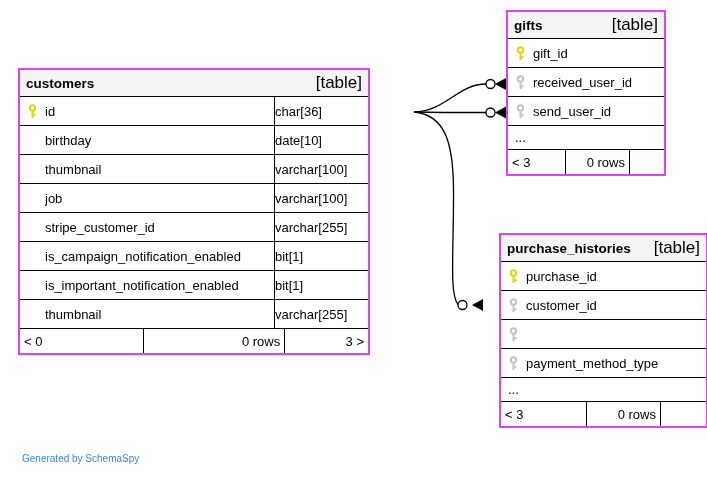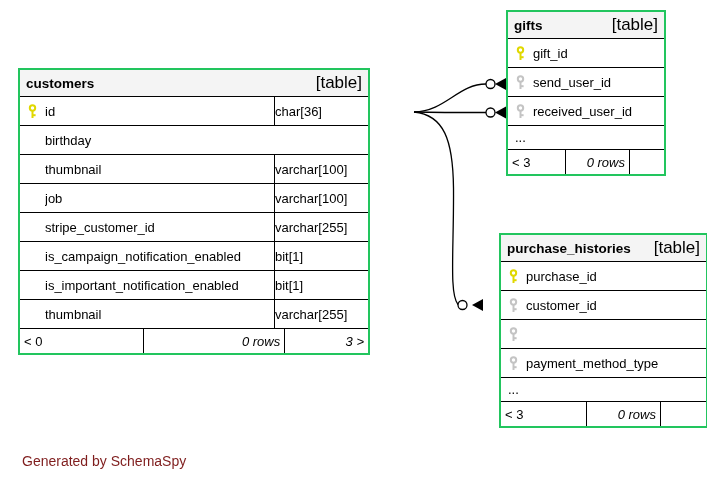--- a/index.html
+++ b/index.html
@@ -8,21 +8,21 @@
     width:707px;height:483px;
     background:#ffffff;
     font-family:"Liberation Sans","DejaVu Sans",sans-serif;
     color:#000;
     overflow:hidden;
   }
   .edge-layer{position:absolute;left:0;top:0;width:707px;height:483px;}
   .db-table{
     position:absolute;
     background:#fff;
-    border:2px solid #22c55e;
+    border:2px solid #d946ef;
     box-sizing:border-box;
     font-size:13px;
   }
   .db-table .thead{
     display:flex;justify-content:space-between;align-items:center;
     background:#f4f4f4;
     border-bottom:1px solid #000;
     height:27px;
     padding:0 6px;
     box-sizing:border-box;
@@ -60,21 +60,21 @@
   .db-table .tfoot{
     display:flex;align-items:stretch;
     height:24px;
   }
   .db-table .tfoot .fcell{
     display:flex;align-items:center;
     box-sizing:border-box;
     padding:0 4px;
   }
   .db-table .tfoot .fcell.left{justify-content:flex-start;}
-  .db-table .tfoot .fcell.right{justify-content:flex-end;font-style:italic;}
+  .db-table .tfoot .fcell.right{justify-content:flex-end;}
   .db-table .tfoot .fdiv{border-left:1px solid #000;}
   .key-icon{display:inline-block;}
   .key-icon.primary{color:#e0d800;}
   .key-icon.foreign{color:#c4c4c4;}
 
   #customers{left:18px;top:68px;width:352px;}
   #customers .tfoot .fcell:nth-child(1){width:139px;}
   #customers .tfoot .fcell:nth-child(2){width:159px;}
   #customers .tfoot .fcell:nth-child(3){width:94px;}
 
@@ -83,21 +83,21 @@
   #gifts .tfoot .fcell:nth-child(2){width:64px;}
   #gifts .tfoot .fcell:nth-child(3){flex:1;}
 
   #purchase_histories{left:499px;top:233px;width:209px;}
   #purchase_histories .tfoot .fcell:nth-child(1){width:85px;}
   #purchase_histories .tfoot .fcell:nth-child(2){width:74px;}
   #purchase_histories .tfoot .fcell:nth-child(3){flex:1;}
 
   .generated-note{
     position:absolute;left:22px;top:453px;
-    font-size:14px;color:#7f1d1d;
+    font-size:10px;color:#3b82f6;
   }
 </style>
 </head>
 <body>
 
 <svg class="edge-layer" viewBox="0 0 707 483" xmlns="http://www.w3.org/2000/svg">
   <g stroke="#000" stroke-width="1.3" fill="none">
 
     <path d="M 414 112 C 446 111, 458 84, 486 84"></path>
     <circle cx="490.5" cy="84" r="4.5" fill="#fff"></circle>
@@ -127,20 +127,21 @@
           <line x1="5.5" y1="6.7" x2="5.5" y2="14" stroke="currentColor" stroke-width="2"></line>
           <line x1="5.5" y1="11.2" x2="8.6" y2="11.2" stroke="currentColor" stroke-width="2"></line>
         </svg>
       </span>
     <span class="namecell">id</span>
     <span class="typecell">char[36]</span>
   </div>
   <div class="trow">
     <span class="keycell"></span>
     <span class="namecell">birthday</span>
+    <span class="typecell">date[10]</span>
   </div>
   <div class="trow">
     <span class="keycell"></span>
     <span class="namecell">thumbnail</span>
     <span class="typecell">varchar[100]</span>
   </div>
   <div class="trow">
     <span class="keycell"></span>
     <span class="namecell">job</span>
     <span class="typecell">varchar[100]</span>
@@ -188,31 +189,31 @@
     <span class="namecell">gift_id</span>
   </div>
   <div class="trow">
     <span class="keycell">
         <svg class="key-icon foreign" width="11" height="15" viewBox="0 0 11 15">
           <circle cx="5.5" cy="4" r="2.7" fill="none" stroke="currentColor" stroke-width="2"></circle>
           <line x1="5.5" y1="6.7" x2="5.5" y2="14" stroke="currentColor" stroke-width="2"></line>
           <line x1="5.5" y1="11.2" x2="8.6" y2="11.2" stroke="currentColor" stroke-width="2"></line>
         </svg>
       </span>
+    <span class="namecell">received_user_id</span>
+  </div>
+  <div class="trow">
+    <span class="keycell">
+        <svg class="key-icon foreign" width="11" height="15" viewBox="0 0 11 15">
+          <circle cx="5.5" cy="4" r="2.7" fill="none" stroke="currentColor" stroke-width="2"></circle>
+          <line x1="5.5" y1="6.7" x2="5.5" y2="14" stroke="currentColor" stroke-width="2"></line>
+          <line x1="5.5" y1="11.2" x2="8.6" y2="11.2" stroke="currentColor" stroke-width="2"></line>
+        </svg>
+      </span>
     <span class="namecell">send_user_id</span>
-  </div>
-  <div class="trow">
-    <span class="keycell">
-        <svg class="key-icon foreign" width="11" height="15" viewBox="0 0 11 15">
-          <circle cx="5.5" cy="4" r="2.7" fill="none" stroke="currentColor" stroke-width="2"></circle>
-          <line x1="5.5" y1="6.7" x2="5.5" y2="14" stroke="currentColor" stroke-width="2"></line>
-          <line x1="5.5" y1="11.2" x2="8.6" y2="11.2" stroke="currentColor" stroke-width="2"></line>
-        </svg>
-      </span>
-    <span class="namecell">received_user_id</span>
   </div>
   <div class="ellipsisrow">...</div>
   <div class="tfoot">
     <span class="fcell left">&lt; 3</span>
     <span class="fcell right fdiv">0 rows</span>
     <span class="fcell right fdiv"></span>
   </div>
 </div>
 
 <div class="db-table" id="purchase_histories">

